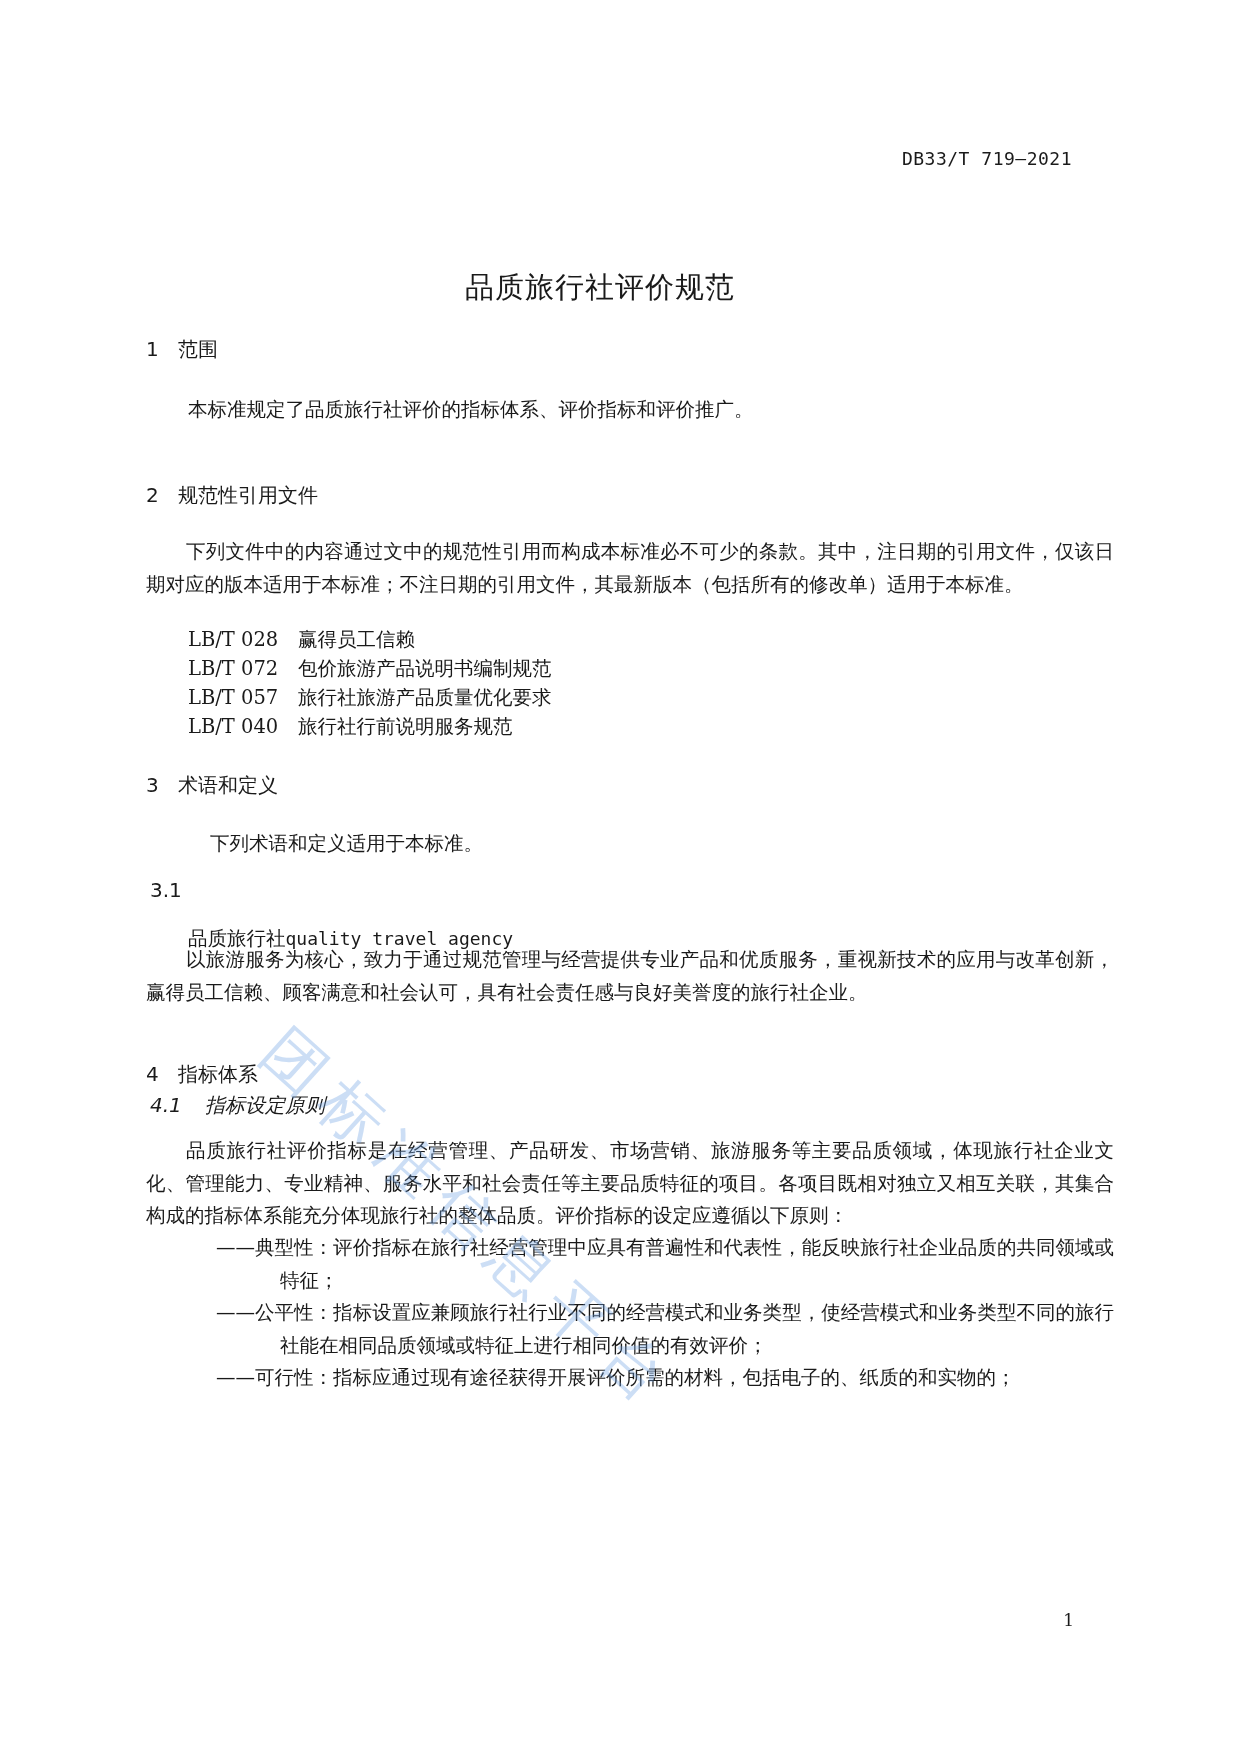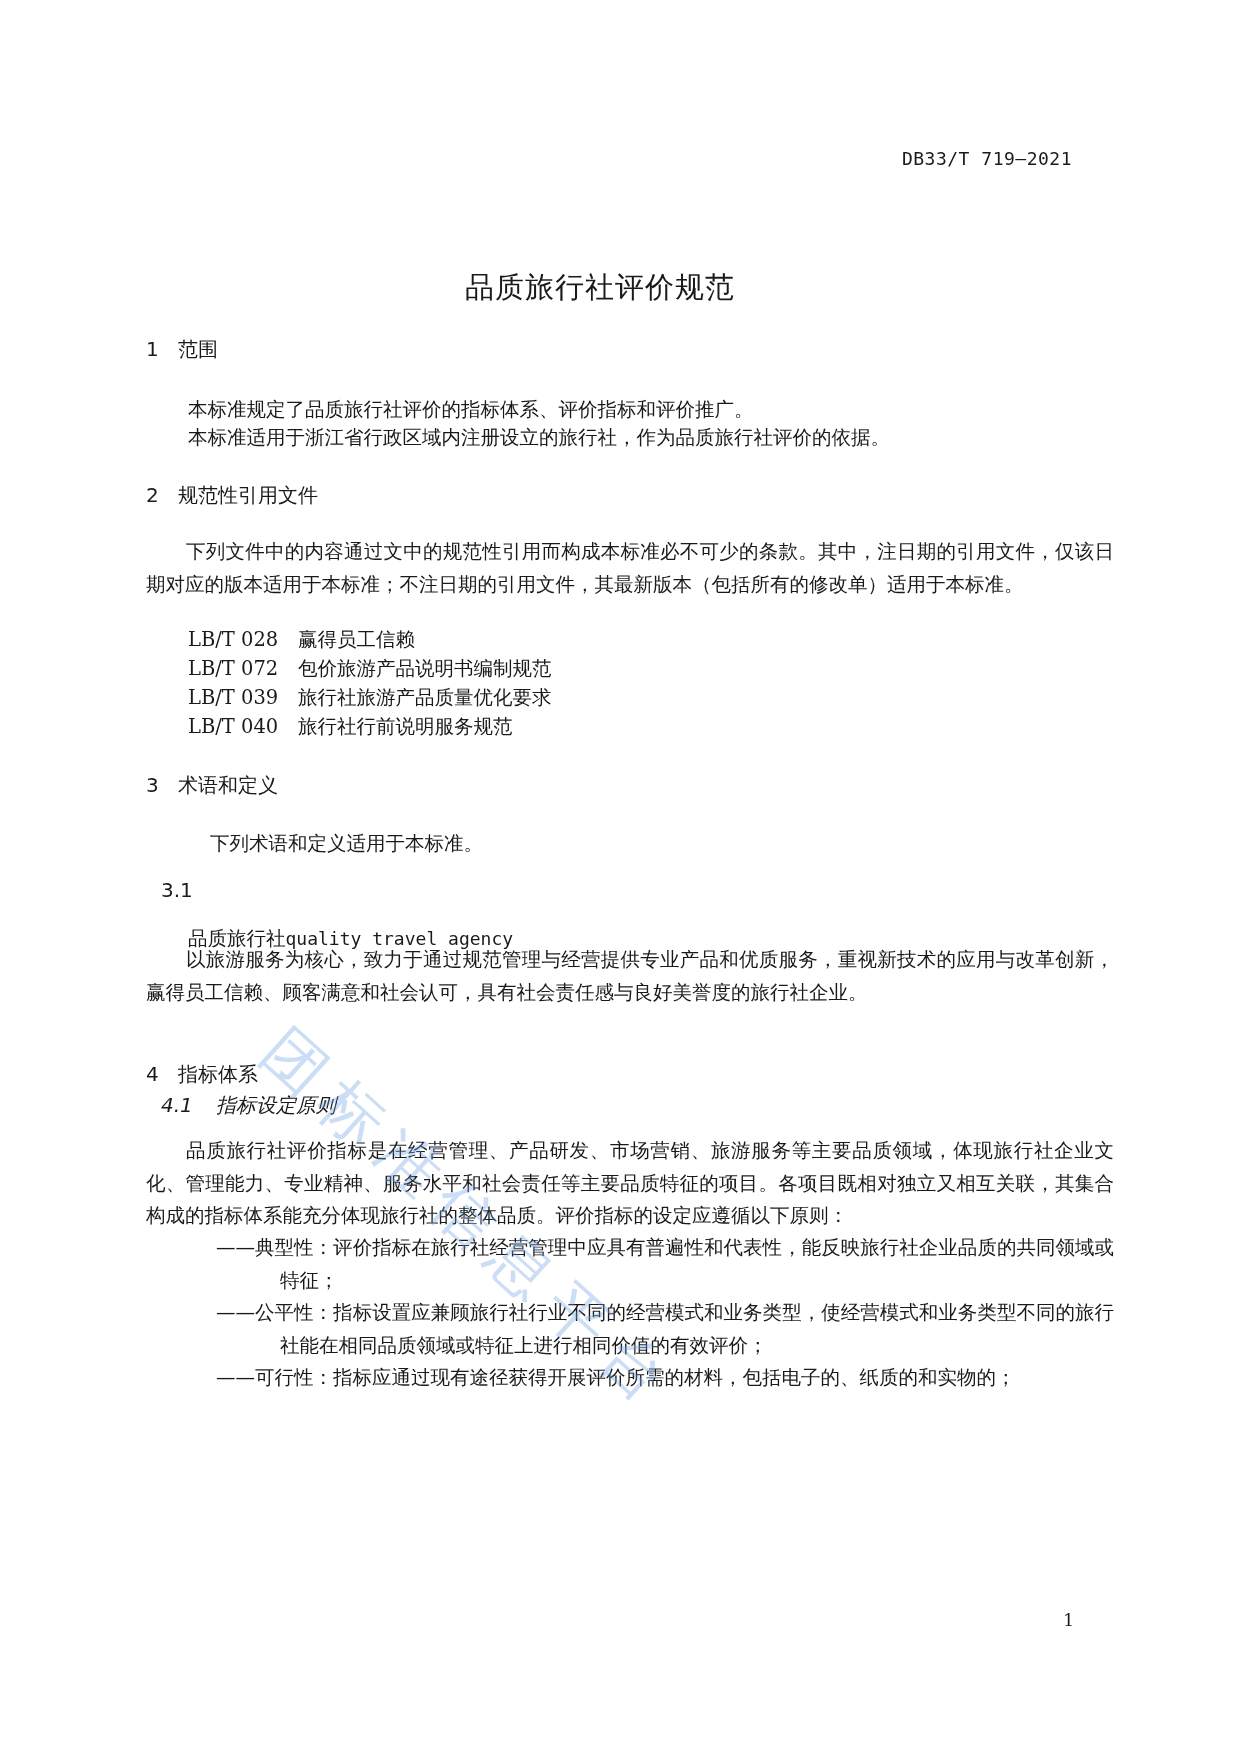--- a/index.html
+++ b/index.html
@@ -19,21 +19,21 @@
     font-family: "DejaVu Sans", "Liberation Sans", sans-serif;
     font-size: 29px; letter-spacing: 1px;
   }
   .h1 {
     position: absolute; left: 146px;
     font-family: "DejaVu Sans", "Liberation Sans", sans-serif;
     font-size: 20px;
   }
   .h1 .num { display: inline-block; width: 32px; }
   .h2 {
-    position: absolute; left: 161px;
+    position: absolute; left: 150px;
     font-family: "DejaVu Sans", "Liberation Sans", sans-serif;
     font-size: 20px;
   }
   .h2 .num { display: inline-block; width: 55px; }
   .para {
     position: absolute; left: 146px; width: 968px;
     font-size: 19.5px; line-height: 32.5px; text-align: justify;
   }
   .para.indent { text-indent: 40px; }
   .line { position: absolute; left: 188px; font-size: 19.5px; white-space: nowrap; }
@@ -67,35 +67,34 @@
 <div class="page">
 
   <div class="std-code">DB33/T 719—2021</div>
 
   <div class="doc-title">品质旅行社评价规范</div>
 
   <div class="h1" style="top:336px;">
     <span class="num">1</span><span>范围</span>
   </div>
   <div class="line" style="top:396px;">本标准规定了品质旅行社评价的指标体系、评价指标和评价推广。</div>
-  <div class="line" style="top:424px;">本标准适用于浙江省行政区域内注册设立的旅行社，作为品质旅行社评价的依据。</div>
 
   <div class="h1" style="top:482px;">
     <span class="num">2</span><span>规范性引用文件</span>
   </div>
   <div class="para indent" style="top:536px;">下列文件中的内容通过文中的规范性引用而构成本标准必不可少的条款。其中，注日期的引用文件，仅该日期对应的版本适用于本标准；不注日期的引用文件，其最新版本（包括所有的修改单）适用于本标准。</div>
 
   <div class="ref-row" style="top:626px;">
     <span class="ref-code">LB/T 028</span><span>赢得员工信赖</span>
   </div>
   <div class="ref-row" style="top:655px;">
     <span class="ref-code">LB/T 072</span><span>包价旅游产品说明书编制规范</span>
   </div>
   <div class="ref-row" style="top:684px;">
-    <span class="ref-code">LB/T 039</span><span>旅行社旅游产品质量优化要求</span>
+    <span class="ref-code">LB/T 057</span><span>旅行社旅游产品质量优化要求</span>
   </div>
   <div class="ref-row" style="top:713px;">
     <span class="ref-code">LB/T 040</span><span>旅行社行前说明服务规范</span>
   </div>
 
   <div class="h1" style="top:772px;">
     <span class="num">3</span><span>术语和定义</span>
   </div>
   <div class="line" style="top:830px;margin-left:22px;">下列术语和定义适用于本标准。</div>
 

